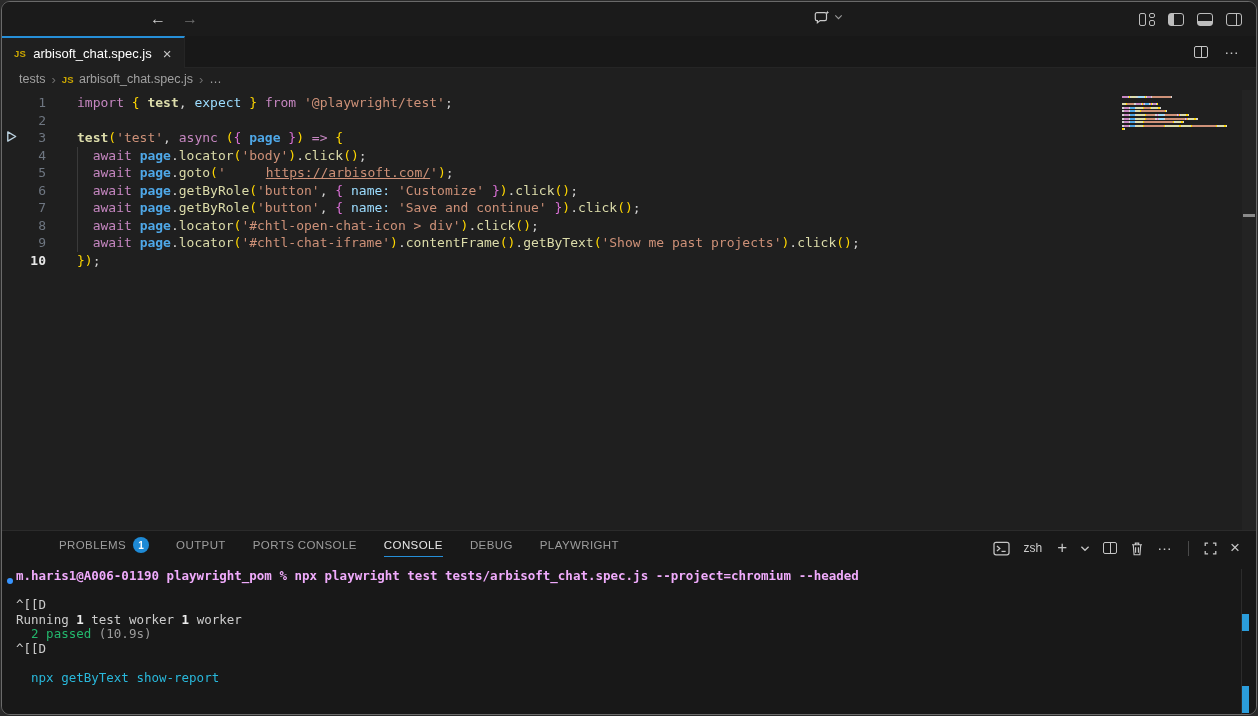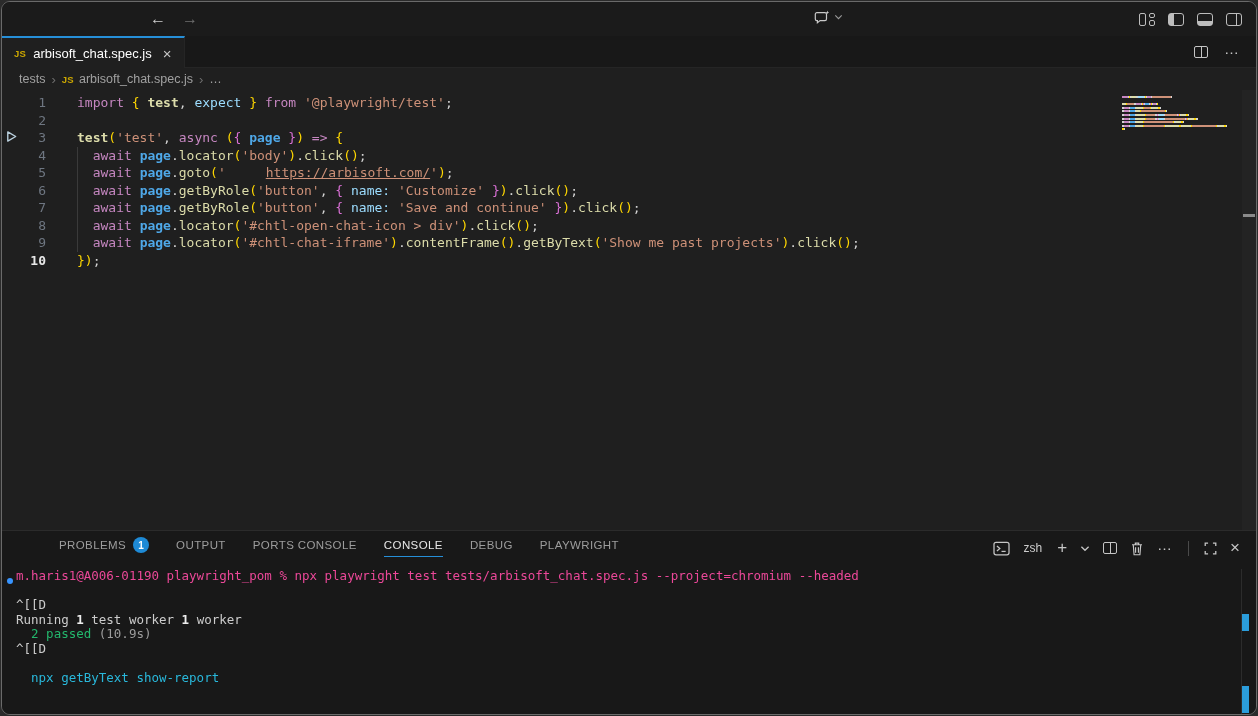--- a/index.html
+++ b/index.html
@@ -86,21 +86,21 @@
   .panel-toolbar{ position:absolute; right:16px; top:0; height:34px; display:flex; align-items:center; gap:13px; color:#c5c5c5; }
   .shell-label{ font-size:12px; color:#cccccc; margin-right:2px; }
   .tb-sep{ width:1px; height:15px; background:#4a4a4a; margin:0 2px; }
   .plus-ic{ font-size:17px; font-weight:300; }
   .x-ic{ font-size:17px; }
 
   
   .terminal{ position:absolute; left:0; top:38px; width:100%; height:148px;
     font-family:"DejaVu Sans Mono", monospace; font-size:12.5px; }
   .term-row{ height:14.6px; line-height:14.6px; white-space:pre; padding-left:14px; color:#cccccc; }
-  .tm-cmd{ color:#ec4899; font-weight:normal; }
+  .tm-cmd{ color:#f0abfc; font-weight:bold; }
   .tm-plain{ color:#cccccc; }
   .tm-dim{ color:#9d9d9d; }
   .tm-b{ color:#eeeeee; font-weight:bold; }
   .tm-green{ color:#23b86d; }
   .tm-cyan{ color:#29b8db; }
   .term-bullet{ position:absolute; left:5px; top:9px; width:6px; height:6px; border-radius:50%; background:#3794ff; }
   .term-marks{ position:absolute; right:7px; top:0; width:7px; height:100%; }
   .term-marks .m1{ position:absolute; top:45px; width:7px; height:17px; background:#2b9ddb; }
   .term-marks .m2{ position:absolute; top:117px; width:7px; height:27px; background:#2b9ddb; }
   .term-vline{ position:absolute; right:14px; top:0; width:1px; height:100%; background:#2c2c2c; }

